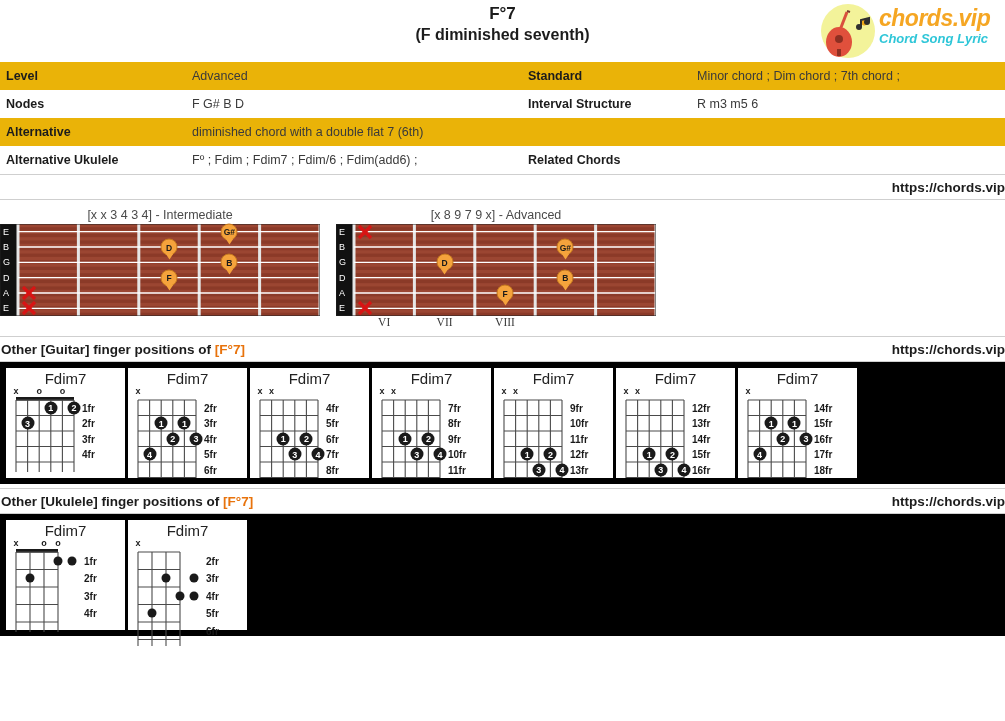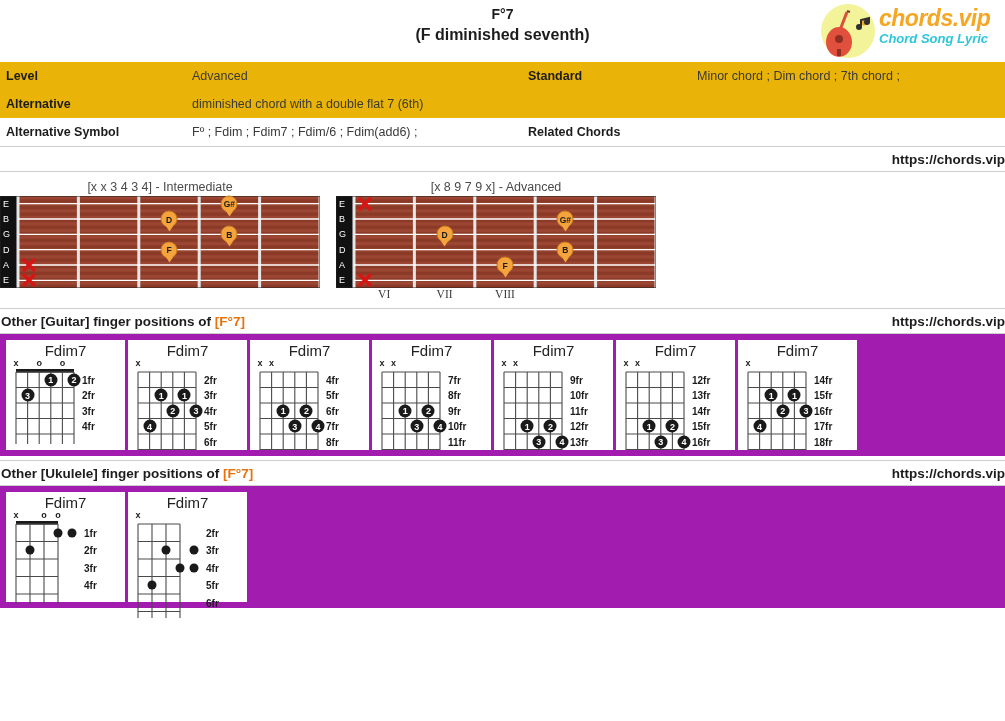--- a/index.html
+++ b/index.html
@@ -9,21 +9,21 @@
     background:#ffffff;
     font-family:"Liberation Sans", sans-serif;
     color:#1c1c1c;
     overflow:hidden;
     position:relative;
   }
 
   
   .header { position:relative; height:62px; }
   .title-block { text-align:center; padding-top:4px; }
-  .chord-title { font-size:14px; font-weight:bold; line-height:20px; letter-spacing:0px; }
+  .chord-title { font-size:17px; font-weight:bold; line-height:20px; letter-spacing:0px; }
   .chord-subtitle { font-size:16px; font-weight:bold; line-height:22px; }
 
   .logo { position:absolute; right:4px; top:2px; width:186px; height:58px; }
   .logo-disc {
     position:absolute; left:6px; top:2px; width:54px; height:54px;
     border-radius:50%; background:#f3f39a;
   }
   .logo-guitar { position:absolute; left:8px; top:2px; }
   .logo-text { position:absolute; left:64px; top:4px; }
   .logo-main {
@@ -89,21 +89,21 @@
   }
   .fb-roman { position:relative; height:16px; }
   .fb-roman span {
     position:absolute; top:0; font-size:11.5px; color:#3a3a3a;
     font-family:"Liberation Serif", serif;
     transform:translateX(-50%);
   }
 
   
   .box-row {
-    background:#a21caf;
+    background:#000000;
     padding:6px 0 6px 6px;
     display:flex; gap:3px;
   }
   .chord-box {
     background:#ffffff;
     width:119px; height:110px;
     position:relative;
     flex:0 0 auto;
   }
   .cb-name {
@@ -161,26 +161,32 @@
 </div>
 
 <table class="info">
   <tbody id="info-body">
       <tr class="tinted">
         <td class="lbl c-lbl1">Level</td>
         <td class="val c-val1 val-indent">Advanced</td>
         <td class="lbl c-lbl2">Standard</td>
         <td class="val c-val2 val-indent">Minor chord ; Dim chord ; 7th chord ;</td>
       </tr>
+      <tr class="plain">
+        <td class="lbl c-lbl1">Nodes</td>
+        <td class="val c-val1 val-indent">F G# B D</td>
+        <td class="lbl c-lbl2">Interval Structure</td>
+        <td class="val c-val2 val-indent">R m3 m5 6</td>
+      </tr>
       <tr class="tinted">
         <td class="lbl c-lbl1">Alternative</td>
         <td class="val c-val1 val-indent" colspan="3">diminished chord with a double flat 7 (6th)</td>
       </tr>
       <tr class="plain">
-        <td class="lbl c-lbl1">Alternative Symbol</td>
+        <td class="lbl c-lbl1">Alternative Ukulele</td>
         <td class="val c-val1 val-indent">Fº ; Fdim ; Fdim7 ; Fdim/6 ; Fdim(add6) ;</td>
         <td class="lbl c-lbl2">Related Chords</td>
         <td class="val c-val2 val-indent"></td>
       </tr>
     </tbody>
 </table>
 
 <div class="section-bar">
   <div class="section-url">https://chords.vip</div>
 </div>

